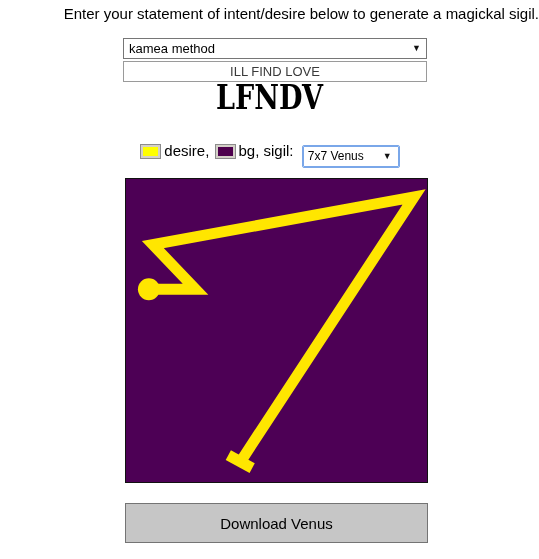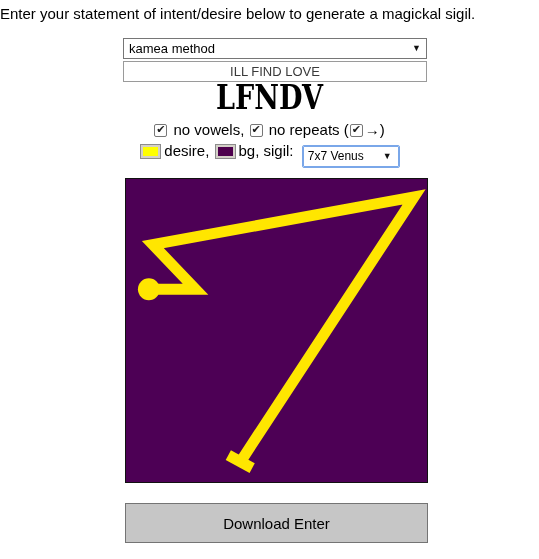--- a/index.html
+++ b/index.html
@@ -21,21 +21,21 @@
     width: 539px;
     height: 559px;
   }
 
   
   .intro-heading {
     position: absolute;
     left: 0;
     top: 4px;
     width: 539px;
-    text-align: left;
+    text-align: right;
     font-size: 15px;
     line-height: 20px;
     color: #000;
     white-space: nowrap;
   }
 
   
   .form-stack {
     position: absolute;
     left: 123px;
@@ -247,26 +247,20 @@
         <option>kamea method</option>
       </select>
       <span class="select-arrow">▼</span>
     </div>
 
     <input class="intent-input" type="text" value="ILL FIND LOVE" style="">
   </div>
 
   <div class="sigil-letters">LFNDV</div>
 
-  <div class="opt-row opt-row-1">
-    <input type="checkbox" class="cb" checked="" style="">
-    <span class="opt-label">no vowels,</span>
-    <input type="checkbox" class="cb" checked="" style="">
-    <span class="opt-label">no repeats (</span><input type="checkbox" class="cb" checked="" style=""><span class="arrow-glyph">→</span><span>)</span>
-  </div>
 
   <div class="opt-row opt-row-2">
     <span class="swatch"><i id="sigil-swatch-fill" style="background: rgb(255, 255, 0);"></i></span><span class="opt-label">desire,</span>
     <span class="swatch"><i id="bg-swatch-fill" style="background: rgb(77, 0, 77);"></i></span><span class="opt-label">bg, sigil:</span>
     <span class="square-select-wrap">
       <select class="square-select">
         <option>7x7 Venus</option>
       </select>
       <span class="square-select-arrow">▼</span>
     </span>
@@ -274,15 +268,15 @@
 
   <div class="sigil-canvas-wrap">
     <svg id="sigil-svg" viewBox="0 0 303 305" preserveAspectRatio="none">
       <rect id="sigil-bg" x="0" y="0" width="303" height="305" fill="#4d0055"></rect>
       <polyline id="sigil-path" fill="none" stroke-linecap="butt" stroke-linejoin="miter" points="23,111 70,111 27,66 290,18 115,285" stroke="#ffe600" stroke-width="11"></polyline>
       <line id="sigil-end-cross" stroke-linecap="butt" x1="103" y1="278" x2="127" y2="291" stroke="#ffe600" stroke-width="11"></line>
       <circle id="sigil-start-dot" cx="23" cy="111" r="11" fill="#ffe600"></circle>
     </svg>
   </div>
 
-  <button class="download-button">Download Enter</button>
+  <button class="download-button">Download Venus</button>
 
 </div>
 
 </body></html>

